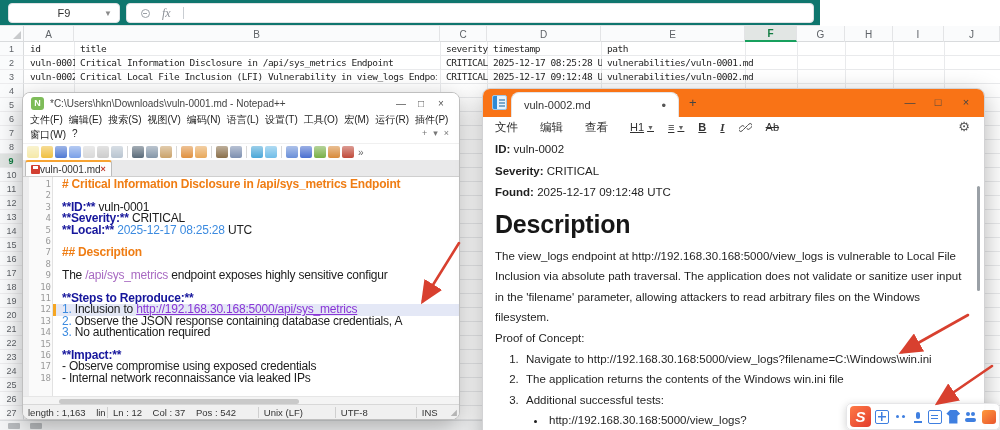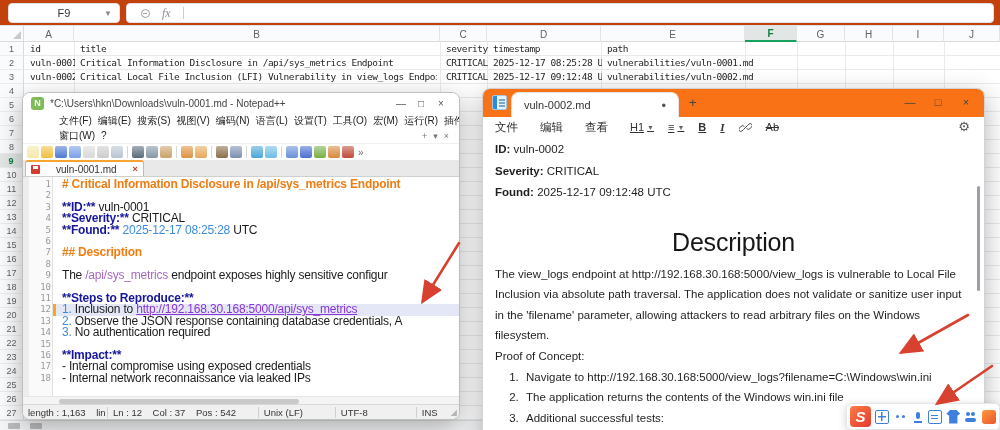--- a/index.html
+++ b/index.html
@@ -2,21 +2,21 @@
 <html><head>
 <meta charset="utf-8">
 <style>
   * { margin:0; padding:0; box-sizing:border-box; }
   html,body { width:1000px; height:430px; }
   body { font-family:"Liberation Sans","DejaVu Sans",sans-serif; }
   .page { position:relative; width:1000px; height:430px; overflow:hidden; background:#fff; }
 
   
   .sheet { position:absolute; inset:0; }
-  .sheet-topbar { position:absolute; left:0; top:0; width:1000px; height:26px; background:#c2410c; border-bottom:1px solid #e1e2e4; }
+  .sheet-topbar { position:absolute; left:0; top:0; width:820px; height:26px; background:#0f766e; border-bottom:1px solid #e1e2e4; }
   .namebox { position:absolute; left:8px; top:3px; width:112px; height:20px; background:#fff; border:1px solid #dfe1e4; border-radius:4px; display:flex; align-items:center; justify-content:center; font-size:11px; color:#333; }
   .namebox .chev { position:absolute; right:7px; top:5px; color:#8a8a8a; font-size:8px; }
   .fxbar { position:absolute; left:126px; top:3px; right:6px; height:20px; background:#fff; border:1px solid #dfe1e4; border-radius:4px; display:flex; align-items:center; }
   .mag { position:relative; width:9px; height:9px; border:1.4px solid #9aa0a6; border-radius:50%; margin-left:14px; }
   .mag::after { content:""; position:absolute; left:1px; top:3.2px; width:4px; height:1.4px; background:#9aa0a6; }
   .fx-label { font-family:"Liberation Serif",serif; font-style:italic; font-size:12px; color:#8a8f96; margin-left:12px; }
   .fx-caret { width:1px; height:12px; background:#c9cdd2; margin-left:12px; }
   .colhdr { position:absolute; left:24px; top:26px; right:0; height:16px; background:#fafbfc; border-bottom:1px solid #d9dbdd; }
   .corner { position:absolute; left:0; top:26px; width:24px; height:16px; background:#fafbfc; border-right:1px solid #d9dbdd; border-bottom:1px solid #d9dbdd; }
   .corner::after { content:""; position:absolute; right:2px; bottom:2px; border-left:8px solid transparent; border-bottom:8px solid #c8cacc; }
@@ -35,29 +35,29 @@
   
   .win { position:absolute; box-shadow:0 8px 26px rgba(0,0,0,.30); }
 
   
   .npp { left:22px; top:92px; width:438px; height:328px; background:#fff; border:1px solid #bfbfbf; border-radius:8px; overflow:hidden; z-index:10; }
   .npp-title { position:relative; height:20px; background:#fff; display:flex; align-items:center; padding:0 8px; }
   .npp-icon { width:13px; height:13px; border-radius:3px; background:#7ebc59; color:#fff; font-size:9px; font-weight:bold; display:flex; align-items:center; justify-content:center; margin-right:6px; }
   .npp-title-text { font-size:10px; color:#444; white-space:nowrap; overflow:hidden; flex:1; }
   .winctl { display:flex; }
   .winctl span { width:20px; height:16px; display:flex; align-items:center; justify-content:center; font-size:10px; color:#555; }
-  .npp-menurow { height:15px; display:flex; align-items:center; padding:0 4px; white-space:nowrap; overflow:hidden;margin-left:29px; }
+  .npp-menurow { height:15px; display:flex; padding:0 4px; white-space:nowrap; overflow:hidden; }
   .npp-menurow .mi { font-size:10px; color:#222; padding:0 2px; margin:0 1px; }
   .npp-menurow2-ctl { margin-left:auto; display:flex; gap:6px; padding-right:6px; color:#777; font-size:9px; }
   .npp-toolbar { height:17px; display:flex; align-items:center; padding:0 4px; gap:2px; border-top:1px solid #f0f0f0; }
   .tbi { width:12px; height:12px; border-radius:2px; background-image:linear-gradient(rgba(255,255,255,.45),rgba(255,255,255,0)); }
   .tbsep { width:1px; height:12px; background:#d8d8d8; margin:0 2px; }
   .tboverflow { font-size:10px; color:#666; margin-left:2px; }
   .npp-tabs { height:17px; background:#e9e9ea; display:flex; align-items:flex-end; padding-left:2px; border-bottom:1px solid #cfcfcf; }
-  .npp-tab { height:16px; background:#fdfdfd; border:1px solid #bcbcbc; border-bottom:none; border-top:2px solid #f7a331; border-radius:3px 3px 0 0; display:flex; align-items:center; padding:0 5px; gap:16px; }
+  .npp-tab { height:16px; background:#fdfdfd; border:1px solid #bcbcbc; border-bottom:none; border-top:2px solid #f7a331; border-radius:3px 3px 0 0; display:flex; align-items:center; padding:0 5px; gap:0; }
   .floppy { width:9px; height:9px; background:#d23f31; border-radius:1px; position:relative; }
   .floppy::after { content:""; position:absolute; left:2px; top:1px; width:5px; height:3px; background:#fff; }
   .npp-tab-label { font-size:10px; color:#333; }
   .npp-tab-close { font-size:9px; color:#c0392b; font-weight:bold; }
   .npp-editor { position:absolute; left:0; top:84px; right:0; bottom:23px; background:#fff; overflow:hidden; }
   .ed-bookmargin { position:absolute; left:0; top:0; bottom:0; width:6px; background:#ededee; }
   .ed-nummargin { position:absolute; left:6px; top:0; bottom:0; width:24px; background:#fafafa; border-right:1px solid #e2e2e2; }
   .ed-line { position:absolute; left:0; right:0; height:11.4px; }
   .ed-line .num { position:absolute; left:6px; width:22px; text-align:right; font-family:"DejaVu Sans Mono","Liberation Mono",monospace; font-size:9px; color:#9a9a9a; line-height:11.4px; }
   .ed-line .txt { position:absolute; left:39px; right:0; white-space:pre; overflow:hidden; font-family:Liberation Sans, sans-serif; font-size:12px; line-height:11.4px; letter-spacing:-0.2px; }
@@ -87,21 +87,21 @@
   .fmt { display:flex; align-items:center; color:#333; }
   .fmt .fbtn { display:flex; align-items:center; margin-right:14px; font-size:11px;text-decoration:underline; }
   .fmt .chev { font-size:7px; color:#666; margin-left:3px; }
   .fmt .bold { font-weight:bold; }
   .fmt .ital { font-family:"Liberation Serif",serif; font-style:italic; font-weight:bold; }
   .fmt .strike { text-decoration:line-through; }
   .gear { position:absolute; right:14px; top:2px; font-size:13px; color:#555; }
   .note-content { position:absolute; left:0; top:48px; right:0; bottom:0; background:#fff; padding:2px 12px 0 12px; font-size:11.5px; color:#1f1f1f; }
   .meta-line { line-height:21.5px; }
   .meta-line b { font-weight:bold; }
-  .note-h1 { font-size:25px; font-weight:400; letter-spacing:-0.2px; line-height:30px; margin:23px 0 7px; color:#171717;text-align:center; }
+  .note-h1 { font-size:25px; font-weight:700; letter-spacing:-0.2px; line-height:30px; margin:5px 0 7px; color:#171717; }
   .note-p { line-height:20.5px; }
   .note-ol { margin:1px 0 0 0; padding-left:27px; }
   .note-ol > li { line-height:20.3px; padding-left:4px; }
   .note-ul { margin:0; padding-left:21px; list-style:disc; }
   .note-ul > li { line-height:20.3px; padding-left:2px; }
   .note-vscroll { position:absolute; right:4px; top:97px; width:3px; height:105px; background:#9aa0a6; border-radius:2px; }
 
   
   .ime { position:absolute; left:846px; top:403px; width:154px; height:27px; background:rgba(255,255,255,.95); border:1px solid #e6e6e8; border-radius:5px; box-shadow:0 2px 8px rgba(0,0,0,.18); display:flex; align-items:center; padding:0 3px; gap:4px; z-index:30; }
   .ime-logo { width:21px; height:21px; border-radius:4px; background:linear-gradient(140deg,#ff7a45,#e23c2e); color:#fff; font-weight:bold; font-style:italic; font-size:15px; display:flex; align-items:center; justify-content:center; }
@@ -294,21 +294,21 @@
         <div class="ed-line" style="top: 24.8px;">
           <span class="num">3</span>
           <span class="txt"><span style="color: rgb(22, 22, 156); font-weight: bold;">**ID:**</span><span style="color: rgb(28, 28, 28);"> vuln-0001</span></span>
         </div>
         <div class="ed-line" style="top: 36.2px;">
           <span class="num">4</span>
           <span class="txt"><span style="color: rgb(22, 22, 156); font-weight: bold;">**Severity:**</span><span style="color: rgb(28, 28, 28);"> CRITICAL</span></span>
         </div>
         <div class="ed-line" style="top: 47.6px;">
           <span class="num">5</span>
-          <span class="txt"><span style="color: rgb(22, 22, 156); font-weight: bold;">**Found:**</span><span style="color: rgb(60, 139, 224);"> 2025-12-17 08:25:28</span><span style="color: rgb(28, 28, 28);"> UTC</span></span>
+          <span class="txt"><span style="color: rgb(22, 22, 156); font-weight: bold;">**Local:**</span><span style="color: rgb(60, 139, 224);"> 2025-12-17 08:25:28</span><span style="color: rgb(28, 28, 28);"> UTC</span></span>
         </div>
         <div class="ed-line" style="top: 59px;">
           <span class="num">6</span>
           <span class="txt"></span>
         </div>
         <div class="ed-line" style="top: 70.4px;">
           <span class="num">7</span>
           <span class="txt"><span style="color: rgb(239, 125, 20); font-weight: bold;">## Description</span></span>
         </div>
         <div class="ed-line" style="top: 81.8px;">
@@ -344,21 +344,21 @@
         <div class="ed-line" style="top: 161.6px;">
           <span class="num">15</span>
           <span class="txt"></span>
         </div>
         <div class="ed-line" style="top: 173px;">
           <span class="num">16</span>
           <span class="txt"><span style="color: rgb(22, 22, 156); font-weight: bold;">**Impact:**</span></span>
         </div>
         <div class="ed-line" style="top: 184.4px;">
           <span class="num">17</span>
-          <span class="txt"><span style="color: rgb(28, 28, 28);">- Internal compromise using exposed credentials</span></span>
+          <span class="txt"><span style="color: rgb(28, 28, 28);">- Observe compromise using exposed credentials</span></span>
         </div>
         <div class="ed-line" style="top: 195.8px;">
           <span class="num">18</span>
           <span class="txt"><span style="color: rgb(28, 28, 28);">- Internal network reconnaissance via leaked IPs</span></span>
         </div>
       </div>
     <div class="npp-hscroll">
       <div class="npp-hthumb"></div>
     </div>
     <div class="npp-status">

